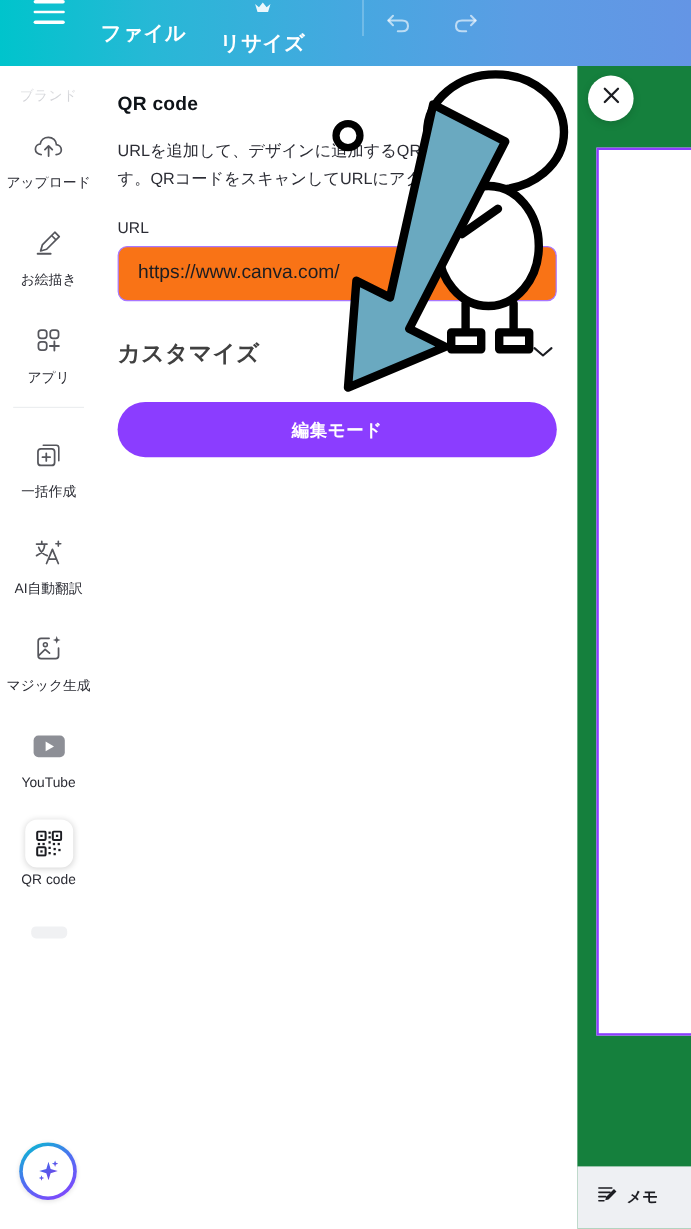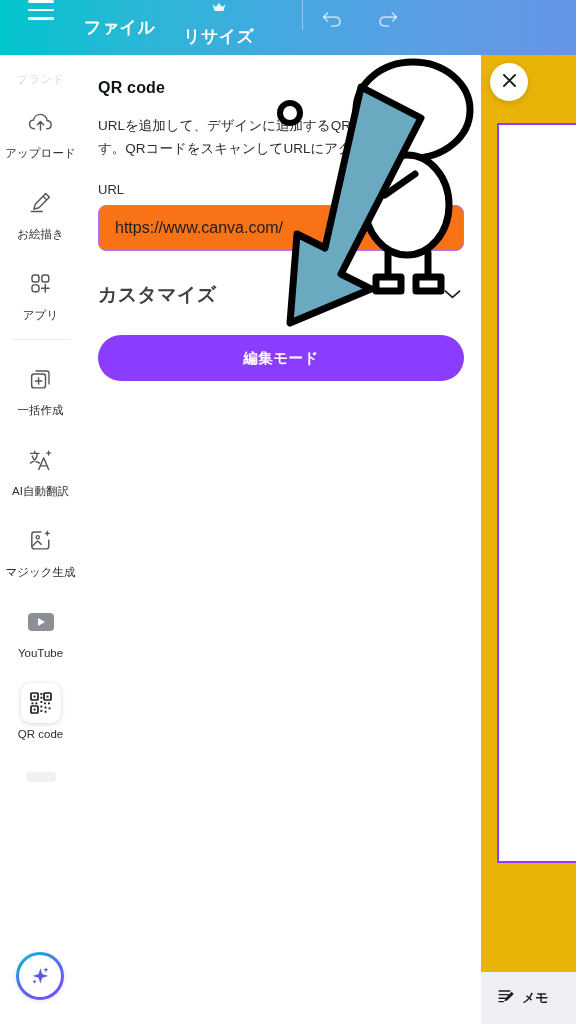--- a/index.html
+++ b/index.html
@@ -278,21 +278,21 @@
     cursor: pointer;
   }
 
   
   .canvas-area {
     position: absolute;
     top: 55px;
     left: 481px;
     width: 95px;
     height: 969px;
-    background: #eab308;
+    background: #15803d;
     z-index: 10;
     overflow: hidden;
   }
   .canvas-page {
     position: absolute;
     top: 68px;
     left: 16px;
     width: 200px;
     height: 740px;
     background: #ffffff;

